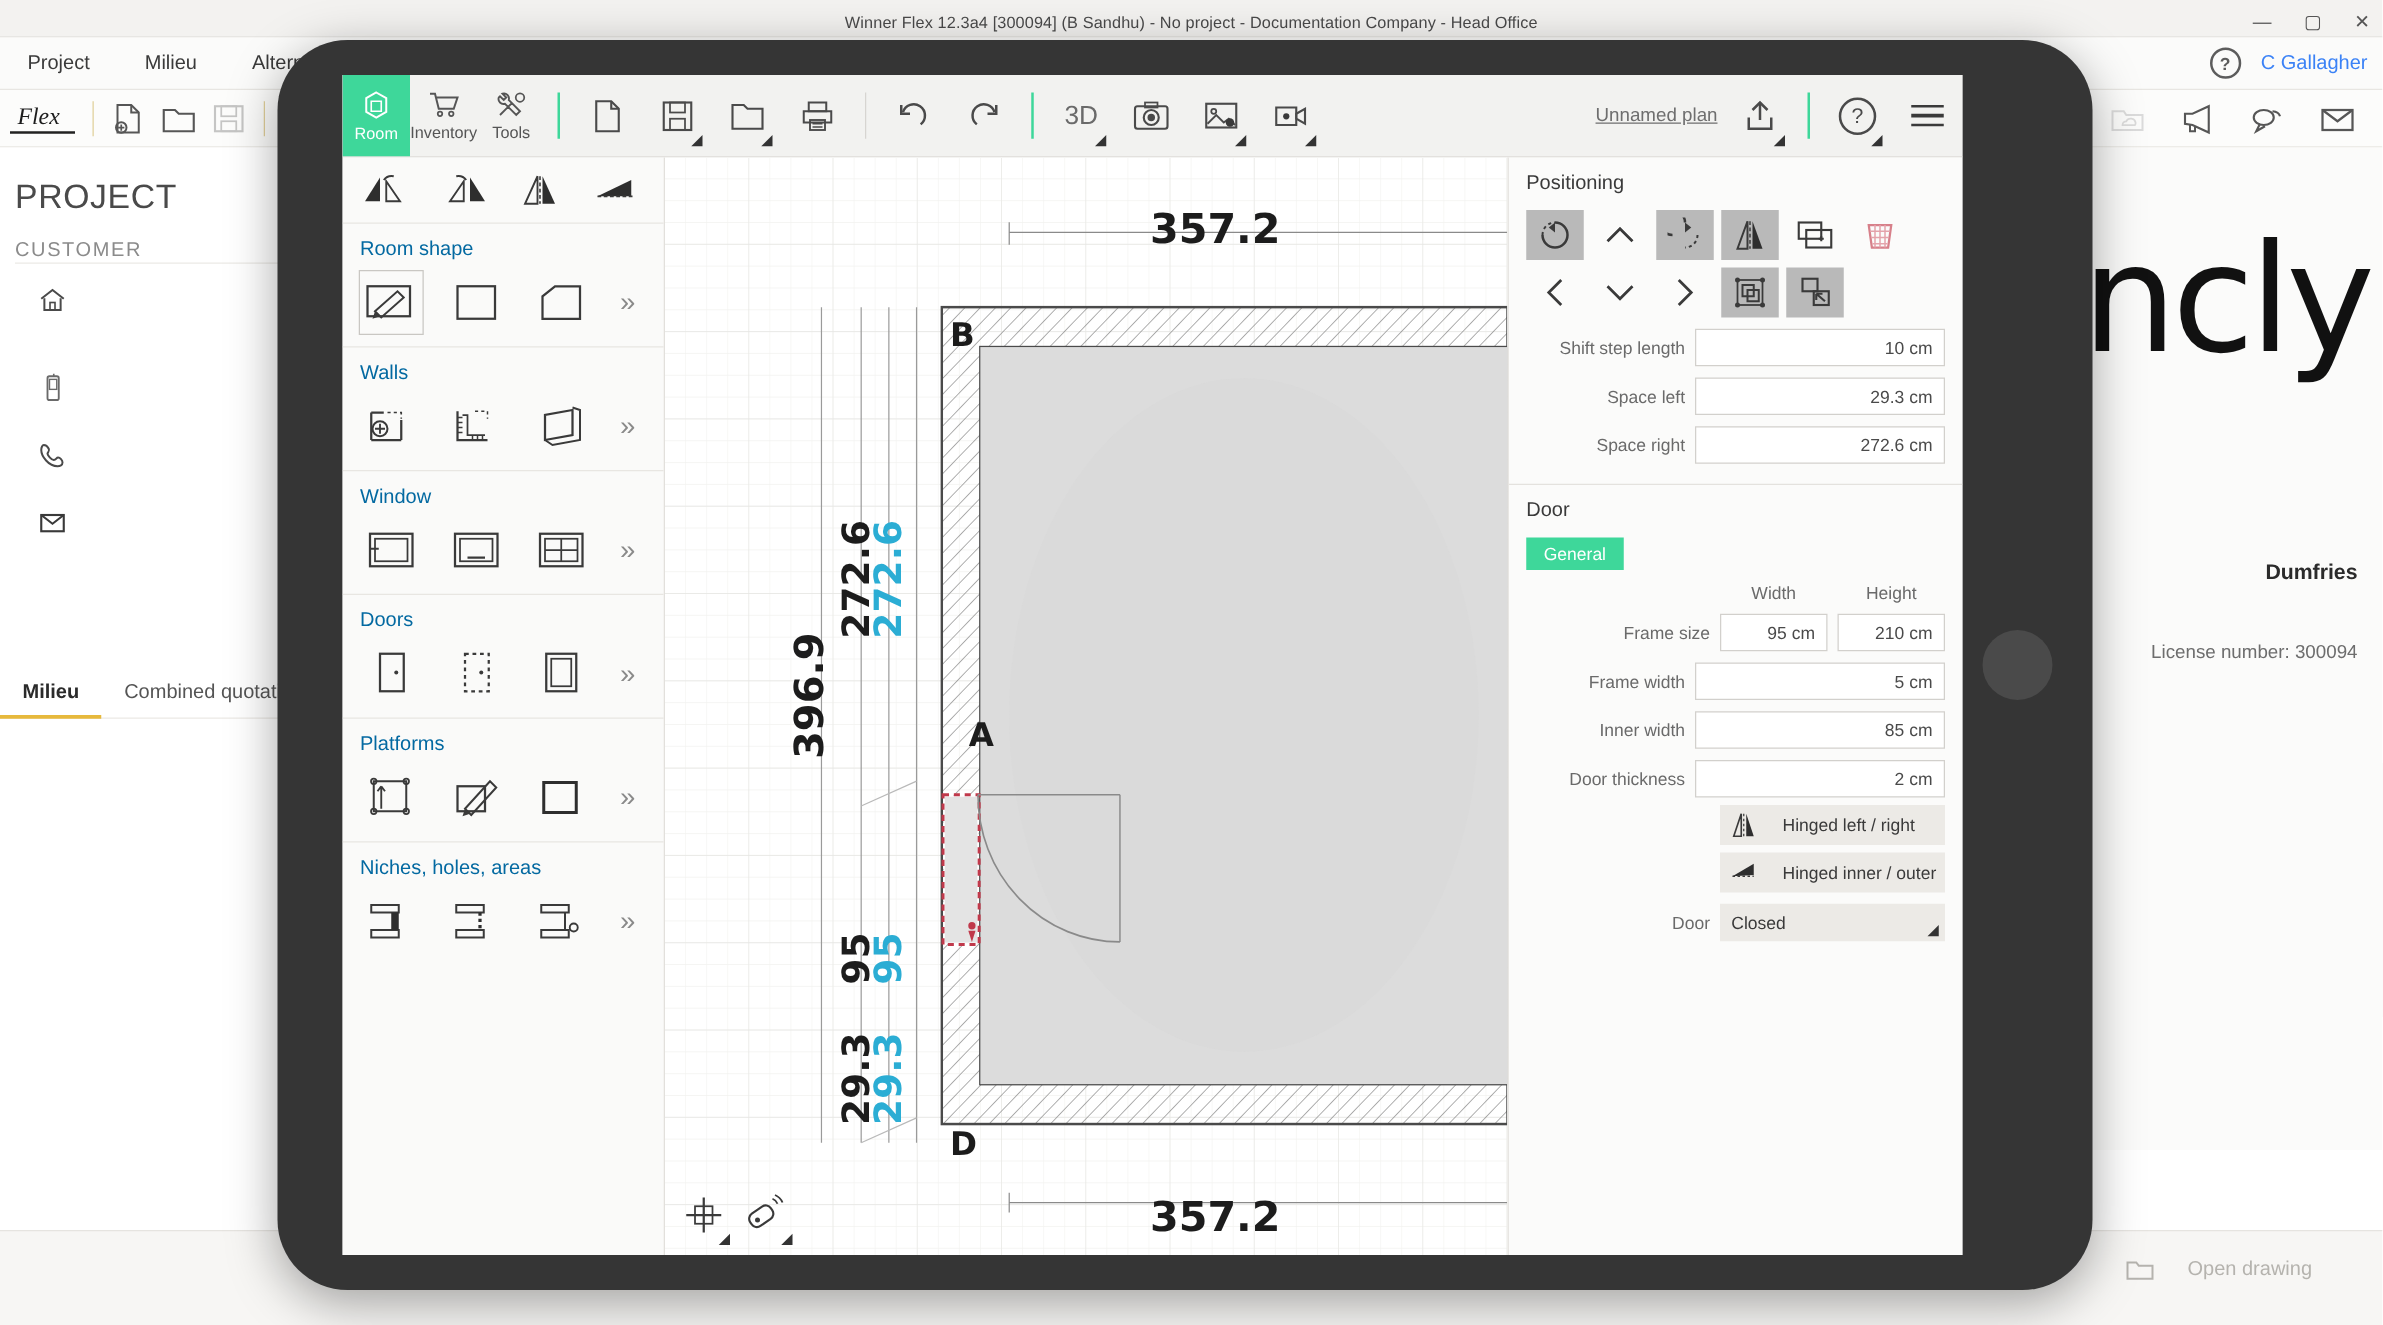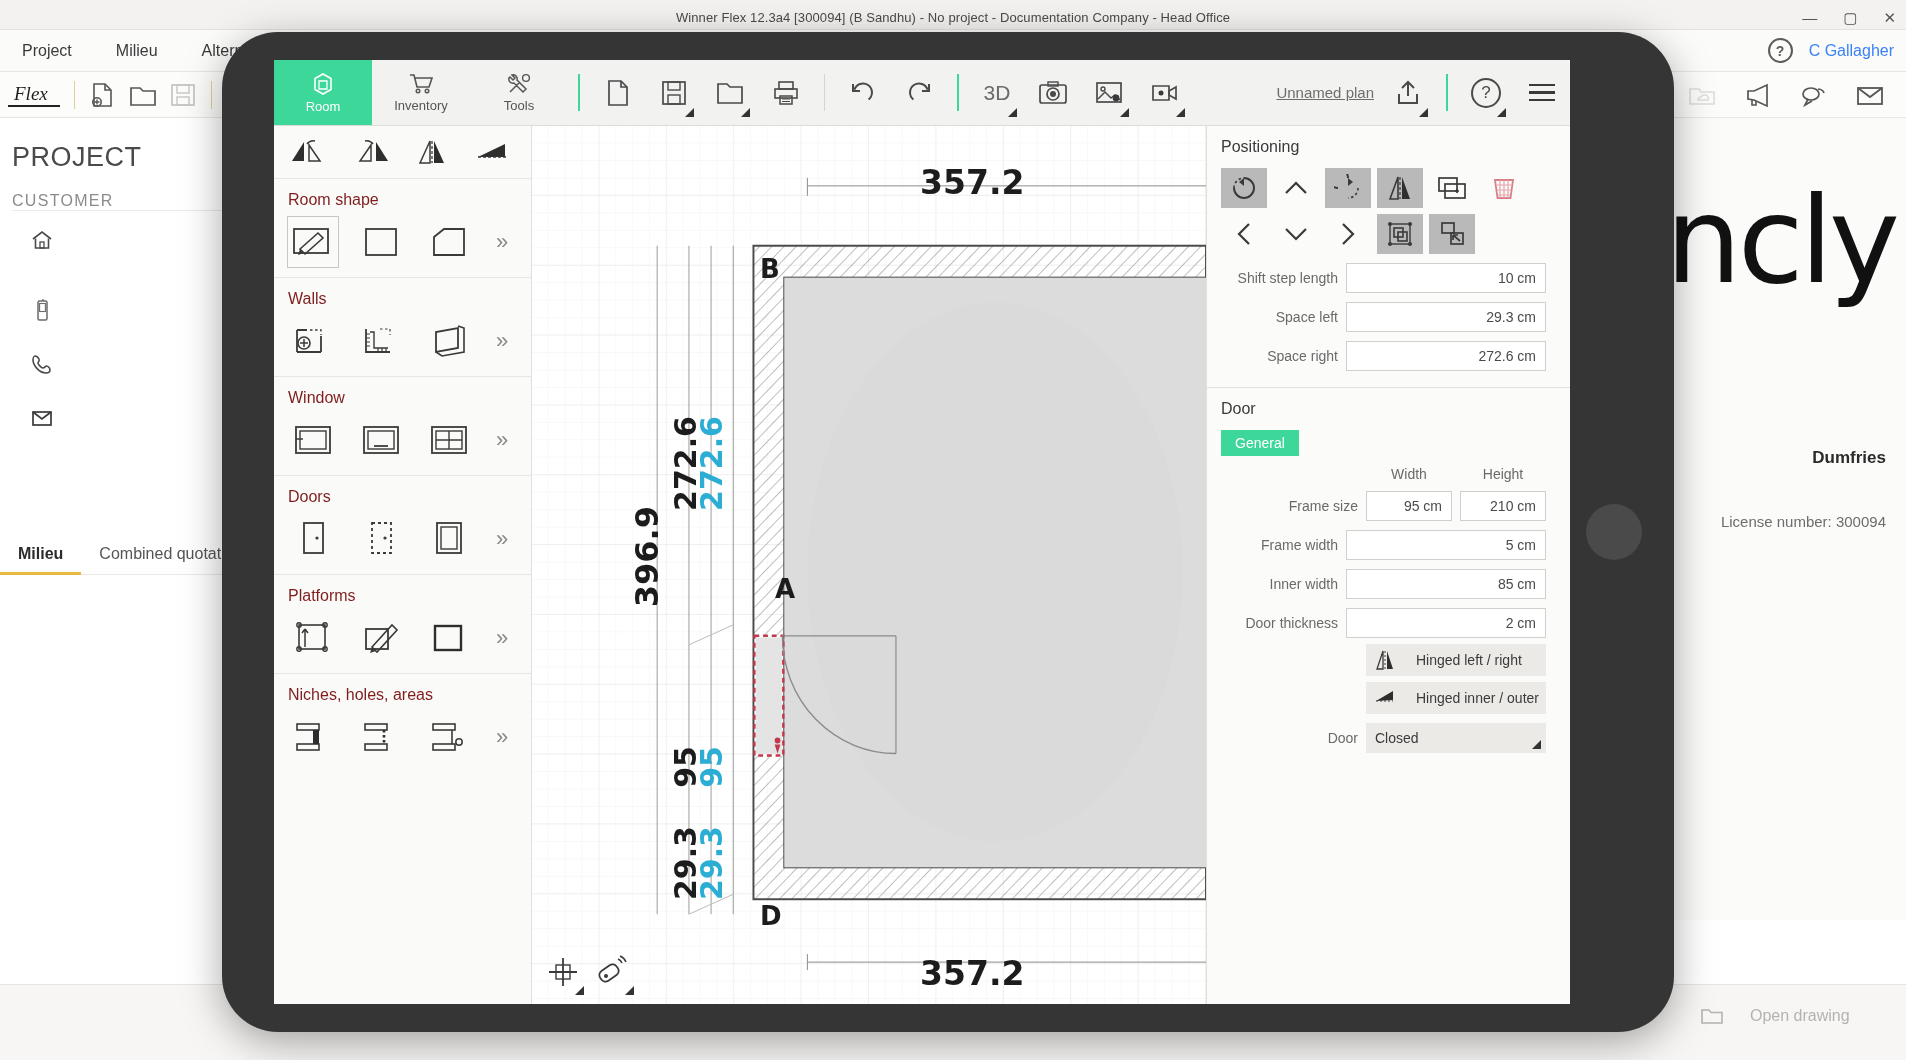--- a/index.html
+++ b/index.html
@@ -138,21 +138,21 @@
     background: #4a4a4a;
   }
 
   
   .app-head {
     position: absolute; left: 0; top: 0; right: 0; height: 66px;
     background: #f2f2f0; border-bottom: 1px solid #dedcd8;
     display: flex; align-items: stretch;
   }
   .mode-tab {
-    width: 98px; display: flex; flex-direction: column; align-items: center;
+    width: 54px; display: flex; flex-direction: column; align-items: center;
     justify-content: center; gap: 2px; font-size: 13px; color: #555;
   }
   .mode-tab.active { background: #3ed79a; color: #ffffff; }
   .mode-tab .lbl { font-size: 13px; }
   .vsep { width: 1px; background: #d7d5d1; margin: 14px 10px; }
   .vsep.teal { background: #3ed79a; width: 2px; }
   .head-ic {
     width: 56px; display: flex; align-items: center; justify-content: center;
     position: relative; color: #4a4a4a;
   }
@@ -175,21 +175,21 @@
   
   .palette {
     position: absolute; left: 0; top: 66px; width: 258px; bottom: 0;
     background: #fafaf9; border-right: 1px solid #e2e0dc; overflow: hidden;
   }
   .pal-toprow {
     display: flex; align-items: center; height: 52px; padding: 0 10px; gap: 12px;
   }
   .pal-group { border-top: 1px solid #e8e6e2; padding: 6px 0 10px 0; }
   .pal-group:first-of-type { border-top: none; }
-  .pal-title { font-size: 16px; color: #7f1d1d; padding: 6px 0 8px 14px; }
+  .pal-title { font-size: 16px; color: #0369a1; padding: 6px 0 8px 14px; }
   .pal-items { display: flex; align-items: center; padding-left: 14px; gap: 18px; }
   .pal-btn {
     width: 50px; height: 50px; display: flex; align-items: center; justify-content: center;
   }
   .pal-btn.sel { outline: 1px solid #c9c7c3; }
   .chev { font-size: 22px; color: #8a8a8a; margin-left: 4px; }
 
   
   .canvas {
     position: absolute; left: 258px; top: 66px; right: 364px; bottom: 0;
@@ -200,21 +200,21 @@
   .canvas-foot {
     position: absolute; left: 258px; bottom: 0; width: 110px; height: 60px;
     display: flex; align-items: center; gap: 14px; padding-left: 14px;
   }
 
   
   .props {
     position: absolute; right: 0; top: 66px; width: 364px; bottom: 0;
     background: #fbfbfa; border-left: 1px solid #e2e0dc; overflow: hidden;
   }
-  .props-sec { border-bottom: 1px solid #e4e2de; padding: 12px 24px 16px 14px; }
+  .props-sec { border-bottom: 1px solid #e4e2de; padding: 12px 14px 16px 14px; }
   .props-sec.nobord { border-bottom: none; }
   .props-h { font-size: 16px; color: #3a3a3a; margin-bottom: 12px; }
   .pos-grid { display: flex; align-items: center; gap: 6px; margin-bottom: 6px; }
   .pbtn {
     width: 46px; height: 40px; display: flex; align-items: center; justify-content: center;
     color: #3a3a3a;
   }
   .pbtn.on { background: #b9b9b9; }
   .field-row {
     display: flex; align-items: center; justify-content: flex-end; gap: 8px; margin-top: 9px;

